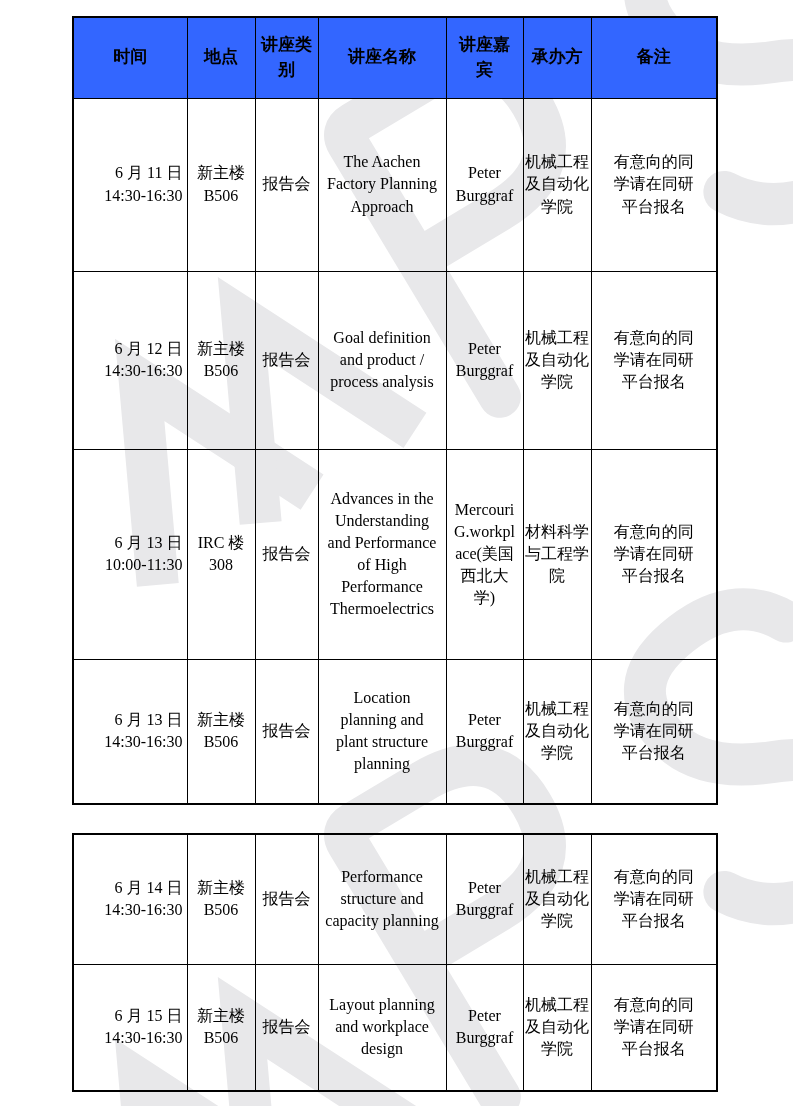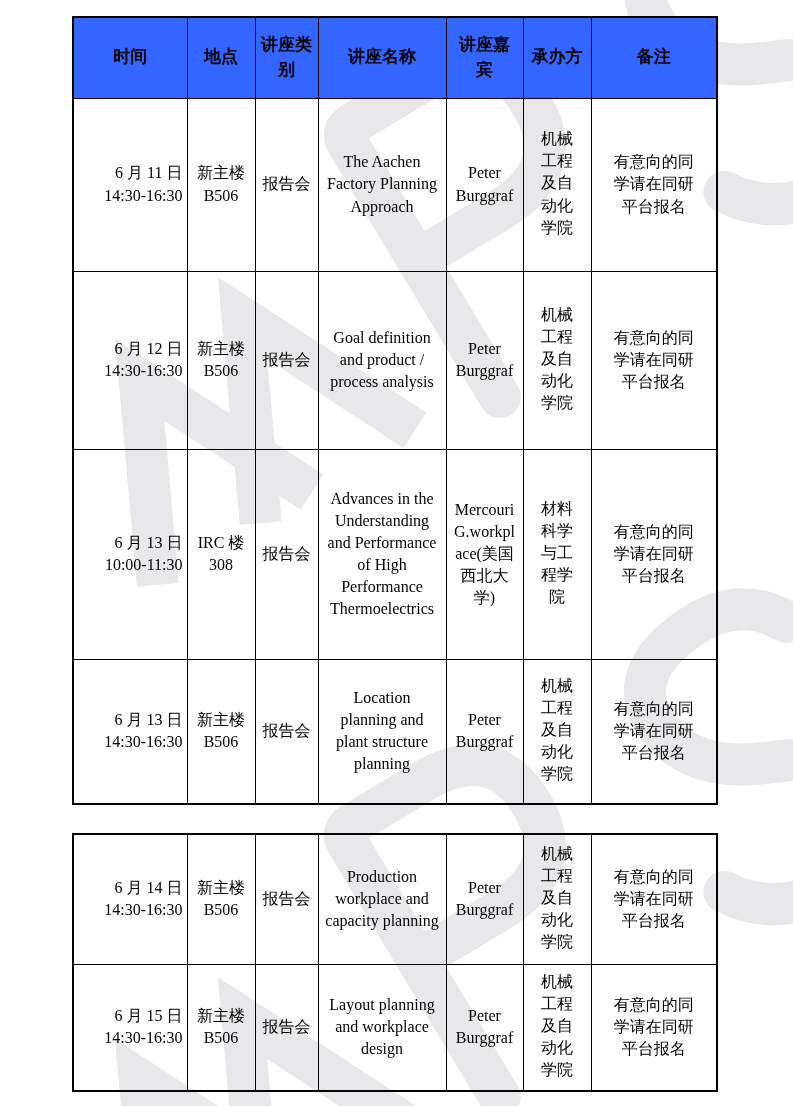--- a/index.html
+++ b/index.html
@@ -51,21 +51,21 @@
   tr.row-b  { height: 178px; }
   tr.row-c  { height: 210px; }
   tr.row-d  { height: 145px; }
   tr.row-e  { height: 130px; }
   tr.row-f  { height: 127px; }
   td.c-time  { text-align: right; padding: 0 4px 0 7px; }
   td.c-place { padding: 0 2px; margin-top: 41px; }
   td.c-type  { padding: 16px 2px; }
   td.c-name  { padding: 15px 6px; }
   td.c-guest { padding: 0 7px; overflow-wrap: anywhere; word-break: break-word; }
-  td.c-host  { padding: 0 16px; font-family: Liberation Mono, monospace; }
+  td.c-host  { padding: 0 0; }
   td.c-notes { padding: 0 20px; }
 </style>
 </head>
 <body>
 
 <div class="page">
 
   <svg class="watermark-svg" viewBox="0 0 793 1106" xmlns="http://www.w3.org/2000/svg" aria-hidden="true">
     <g stroke="#e8e8ea" fill="none">
       <g transform="translate(360,300) rotate(-31)">
@@ -150,21 +150,21 @@
       <col style="width:128px">
         <col style="width:77px">
         <col style="width:68px">
       <col style="width:126px">
     </colgroup>
     <tbody>
         <tr class="row-e">
       <td class="c-time">6 月 14 日 14:30-16:30</td>
       <td class="c-place">新主楼 B506</td>
       <td class="c-type">报告会</td>
-      <td class="c-name">Production workplace and capacity planning</td>
+      <td class="c-name">Performance structure and capacity planning</td>
       <td class="c-guest">Peter Burggraf</td>
       <td class="c-host">机械工程及自动化学院</td>
       <td class="c-notes">有意向的同学请在同研平台报名</td>
     </tr>
     <tr class="row-f">
       <td class="c-time">6 月 15 日 14:30-16:30</td>
       <td class="c-place">新主楼 B506</td>
       <td class="c-type">报告会</td>
       <td class="c-name">Layout planning and workplace design</td>
       <td class="c-guest">Peter Burggraf</td>

